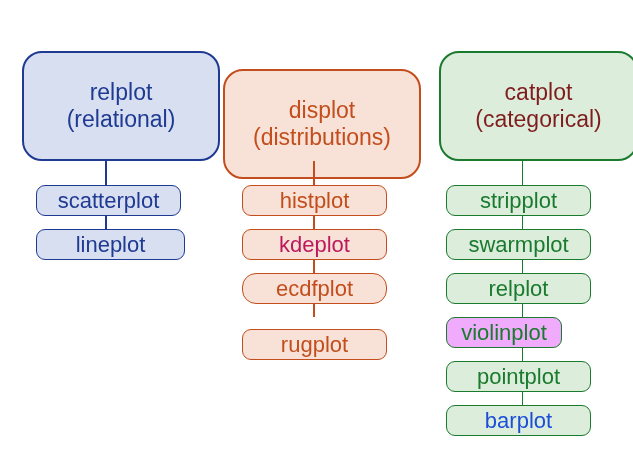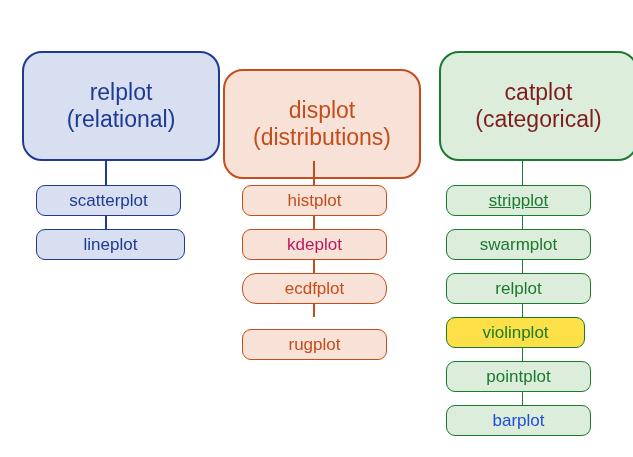--- a/index.html
+++ b/index.html
@@ -52,21 +52,21 @@
   .child-box {
     position: absolute;
     box-sizing: border-box;
     height: 31px;
     border-radius: 9px;
     border-width: 1.6px;
     border-style: solid;
     display: flex;
     align-items: center;
     justify-content: center;
-    font-size: 17px;
+    font-size: 22px;
     white-space: nowrap;
   }
 
   
   .connector {
     position: absolute;
     width: 1.6px;
   }
 </style>
 </head>
@@ -108,33 +108,33 @@
       <div class="child-box" style="left: 242px; width: 145px; top: 317px; background: rgb(248, 226, 215); border-color: rgb(195, 77, 28); color: rgb(195, 77, 28); margin-top: 12px;">
         <span>rugplot</span>
       </div>
     </div>
     <div class="column" style="left: 0px;">
       <div class="parent-box" style="left: 423px; width: 199px; height: 110px; background: rgb(220, 237, 220); border-color: rgb(26, 122, 46); color: #7f1d1d; margin-left: 16px;">
         <span class="parent-title">catplot
 (categorical)</span>
       </div>
       <div class="connector" style="left: 521.7px; top: 161px; height: 24px; background: rgb(26, 122, 46);"></div>
-      <div class="child-box" style="left: 446px; width: 145px; top: 185px; background: rgb(220, 237, 220); border-color: rgb(26, 122, 46); color: rgb(26, 122, 46); text-decoration: underline;">
+      <div class="child-box" style="left: 446px; width: 145px; top: 185px; background: rgb(220, 237, 220); border-color: rgb(26, 122, 46); color: rgb(26, 122, 46);">
         <span>stripplot</span>
       </div>
       <div class="connector" style="left: 521.7px; top: 216px; height: 13px; background: rgb(26, 122, 46);"></div>
       <div class="child-box" style="left: 446px; width: 145px; top: 229px; background: rgb(220, 237, 220); border-color: rgb(26, 122, 46); color: rgb(26, 122, 46);">
         <span>swarmplot</span>
       </div>
       <div class="connector" style="left: 521.7px; top: 260px; height: 13px; background: rgb(26, 122, 46);"></div>
       <div class="child-box" style="left: 446px; width: 145px; top: 273px; background: rgb(220, 237, 220); border-color: rgb(26, 122, 46); color: rgb(26, 122, 46);">
         <span>relplot</span>
       </div>
       <div class="connector" style="left: 521.7px; top: 304px; height: 13px; background: rgb(26, 122, 46);"></div>
-      <div class="child-box" style="left: 446px; width: 139px; top: 317px; background: #fde047; border-color: rgb(26, 122, 46); color: rgb(26, 122, 46);">
+      <div class="child-box" style="left: 446px; width: 116px; top: 317px; background: #f0abfc; border-color: rgb(26, 122, 46); color: rgb(26, 122, 46);">
         <span>violinplot</span>
       </div>
       <div class="connector" style="left: 521.7px; top: 348px; height: 13px; background: rgb(26, 122, 46);"></div>
       <div class="child-box" style="left: 446px; width: 145px; top: 361px; background: rgb(220, 237, 220); border-color: rgb(26, 122, 46); color: rgb(26, 122, 46);">
         <span>pointplot</span>
       </div>
       <div class="connector" style="left: 521.7px; top: 392px; height: 13px; background: rgb(26, 122, 46);"></div>
       <div class="child-box" style="left: 446px; width: 145px; top: 405px; background: rgb(220, 237, 220); border-color: rgb(26, 122, 46); color: #1d4ed8;">
         <span>barplot</span>
       </div>

